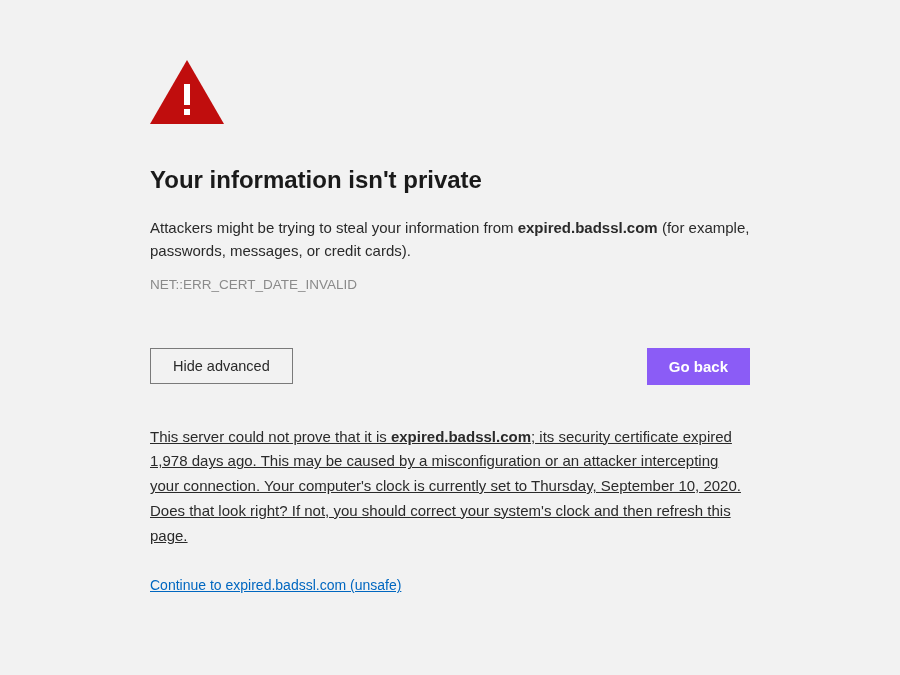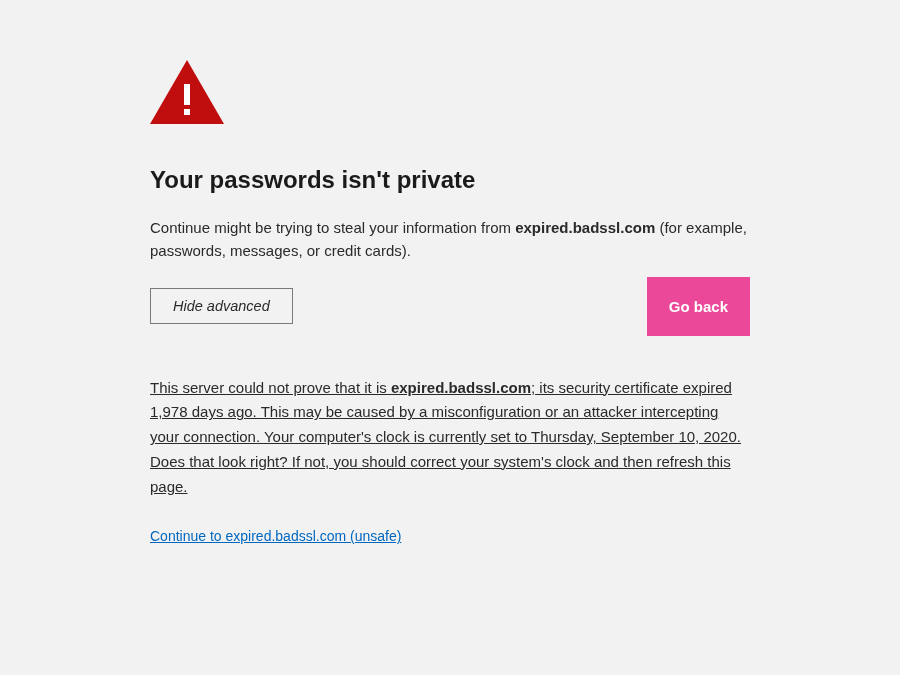--- a/index.html
+++ b/index.html
@@ -44,26 +44,25 @@
       margin-bottom: 40px;
     }
     .btn-secondary {
       background: #f2f2f2;
       border: 1px solid #7a7a7a;
       padding: 9px 22px;
       font-size: 14.5px;
       color: #2a2a2a;
       font-family: inherit;
       cursor: pointer;
-      font-style: italic;
     }
     .btn-primary {
-      background: #ec4899;
+      background: #8b5cf6;
       border: none;
-      padding: 21px 22px;
+      padding: 10px 22px;
       font-size: 15px;
       font-weight: 600;
       color: #ffffff;
       font-family: inherit;
       cursor: pointer;
     }
     .details {
       font-size: 15px;
       color: #2a2a2a;
       line-height: 1.65;
@@ -86,26 +85,27 @@
 <div class="container">
 
   <div class="warning-icon-wrap">
     <svg width="74" height="64" viewBox="0 0 74 64">
       <polygon points="37,0 74,64 0,64" fill="#c00d0d"></polygon>
       <rect x="34" y="24" width="6" height="21" fill="#ffffff"></rect>
       <rect x="34" y="49" width="6" height="6" fill="#ffffff"></rect>
     </svg>
   </div>
 
-  <h1 class="title">Your passwords isn't private</h1>
+  <h1 class="title">Your information isn't private</h1>
 
   <p class="description">
-    <span>Continue might be trying to steal your information from </span><span class="strong">expired.badssl.com</span><span> (for example, passwords, messages, or credit cards).</span>
+    <span>Attackers might be trying to steal your information from </span><span class="strong">expired.badssl.com</span><span> (for example, passwords, messages, or credit cards).</span>
   </p>
 
+  <div class="error-code">NET::ERR_CERT_DATE_INVALID</div>
 
   <div class="button-row">
     <button class="btn-secondary">Hide advanced</button>
     <button class="btn-primary">Go back</button>
   </div>
 
   <p class="details">
     <span>This server could not prove that it is </span><span class="strong">expired.badssl.com</span><span>; its security certificate expired 1,978 days ago. This may be caused by a misconfiguration or an attacker intercepting your connection. Your computer's clock is currently set to Thursday, September 10, 2020. Does that look right? If not, you should correct your system's clock and then refresh this page.</span>
   </p>
 

